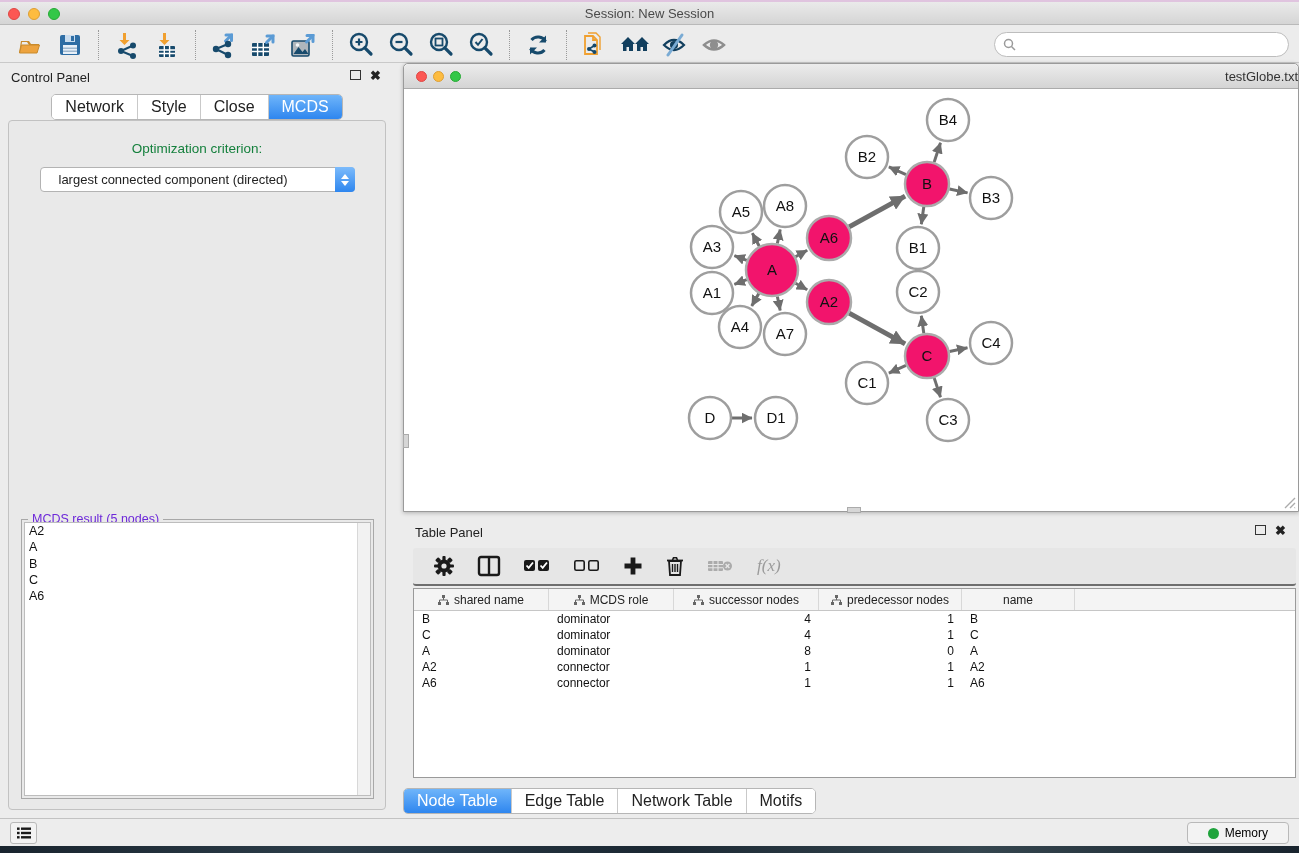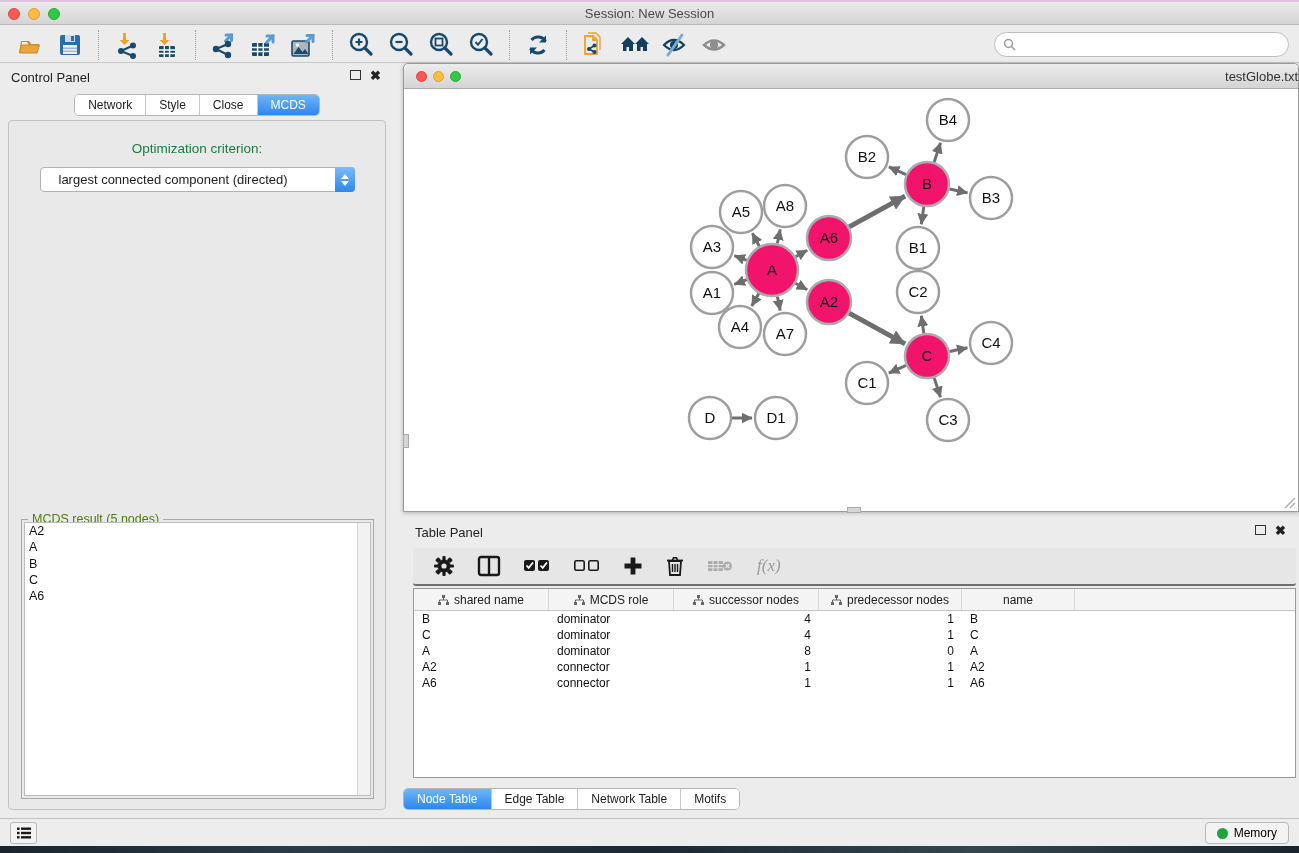--- a/index.html
+++ b/index.html
@@ -28,36 +28,36 @@
 
   
   .control-panel { position:absolute; left:3px; top:65px; width:388px; height:747px; }
   .panel-head { position:relative; height:26px; }
   .panel-head .ptitle { position:absolute; left:8px; top:5px; font-size:13px; color:#222; }
   .panel-ctl { position:absolute; top:5px; display:flex; gap:9px; }
   .float-ic { width:11px; height:10px; border:1.6px solid #333; display:inline-block; }
   .close-ic { font-size:13px; font-weight:bold; color:#222; line-height:11px; }
   .cp-tabs { text-align:center; margin-top:3px; }
   .seg { display:inline-flex; background:#fff; border:1px solid #B6B6B6; border-radius:5px; overflow:hidden; }
-  .seg .sgt { padding:3px 13px; font-size:12px; color:#222; border-left:1px solid #C9C9C9; cursor:pointer; background:#fff; }
+  .seg .sgt { padding:3px 13px; font-size:16px; color:#222; border-left:1px solid #C9C9C9; cursor:pointer; background:#fff; }
   .seg .sgt:first-child { border-left:none; }
   .seg .sgt.active { background:linear-gradient(#6FB5FA,#2E86EF); color:#fff; }
   .cp-body { position:absolute; left:5px; top:55px; width:378px; height:690px; background:#E9E9E9;
     border:1px solid #C2C2C2; border-radius:4px; }
   .opt-label { text-align:center; margin-top:20px; font-size:13.5px; color:#15803d; }
   .dropdown { position:relative; margin:11px auto 0; width:315px; height:25px; background:#fff;
     border:1px solid #B3B3B3; border-radius:4px; display:flex; align-items:center; padding-left:18px; font-size:13px; cursor:pointer; }
   .dd-cap { position:absolute; right:-1px; top:-1px; width:20px; height:25px; border-radius:0 4px 4px 0;
     background:linear-gradient(#7CBBFB,#2E86EF); display:flex; flex-direction:column; align-items:center; justify-content:center; gap:2px; }
   .dd-cap .up { width:0; height:0; border-left:4px solid transparent; border-right:4px solid transparent; border-bottom:5px solid #fff; }
   .dd-cap .dn { width:0; height:0; border-left:4px solid transparent; border-right:4px solid transparent; border-top:5px solid #fff; }
   .cp-buttons { display:flex; justify-content:center; gap:15px; margin-top:13px; }
   .btn { background:#fff; border:1px solid #B3B3B3; border-radius:5px; padding:3px 17px; font-size:13px; color:#111; cursor:pointer; }
   .groupbox { position:absolute; left:12px; top:398px; width:353px; height:280px; border:1px solid #A8A8A8; }
-  .groupbox legend, .gb-legend { position:absolute; top:-8px; left:6px; background:#E9E9E9; padding:0 4px; font-size:12.5px; color:#4d7c0f; }
+  .groupbox legend, .gb-legend { position:absolute; top:-8px; left:6px; background:#E9E9E9; padding:0 4px; font-size:12.5px; color:#6d28d9; }
   .gb-list { position:absolute; left:2px; top:2px; right:2px; bottom:2px; background:#fff; border:1px solid #BDBDBD; overflow:hidden; }
   .gb-scroll { position:absolute; top:0; right:0; width:13px; bottom:0; background:#F2F2F2; border-left:1px solid #D8D8D8; }
   .gb-item { font-size:12.5px; padding:0 0 0 4px; line-height:16.3px; color:#111; }
 
   
   .netwin { position:absolute; left:403px; top:63px; width:896px; height:449px; background:#fff;
     border:1px solid #9a9a9a; border-radius:5px 5px 0 0; box-shadow:0 1px 4px rgba(0,0,0,.25); }
   .netwin .wtitle { position:relative; height:25px; background:linear-gradient(#ECECEC,#D4D4D4);
     border-bottom:1px solid #ABABAB; border-radius:5px 5px 0 0; }
   .netwin .wtitle .title { position:absolute; left:0; right:0; top:5px; text-align:right; font-size:13px; color:#333; }
@@ -82,21 +82,21 @@
   .dt-cell { font-size:12px; color:#111; line-height:16px; overflow:hidden; white-space:nowrap; }
   .al { text-align:left; padding-left:8px; }
   .ar { text-align:right; padding-right:8px; }
   .tp-tabs { position:absolute; left:0; right:0; top:268px; text-align:left; }
 
   
   .statusbar { position:absolute; left:0; top:818px; width:100%; height:28px; background:#EDEDED; border-top:1px solid #C2C2C2; }
   .list-btn { position:absolute; left:10px; top:3px; width:27px; height:22px; background:#F3F3F3;
     border:1px solid #B9B9B9; border-radius:3px; display:flex; align-items:center; justify-content:center; cursor:pointer; }
   .mem-btn { position:absolute; right:10px; top:3px; height:22px; background:#F3F3F3; border:1px solid #B9B9B9;
-    border-radius:4px; display:flex; align-items:center; gap:6px; padding:0 11px; font-size:12px; cursor:pointer; }
+    border-radius:4px; display:flex; align-items:center; gap:6px; padding:0 20px; font-size:12px; cursor:pointer; }
   .mem-dot { width:11px; height:11px; border-radius:50%; background:#1FA33C; }
   .desktop-strip { position:absolute; left:0; top:846px; width:100%; height:7px;
     background:linear-gradient(90deg,#19242e,#2c3d49,#1b2833,#35464f,#19242e); }
 
   svg { display:block; }
 </style>
 </head>
 <body>
 
 <div class="app">

